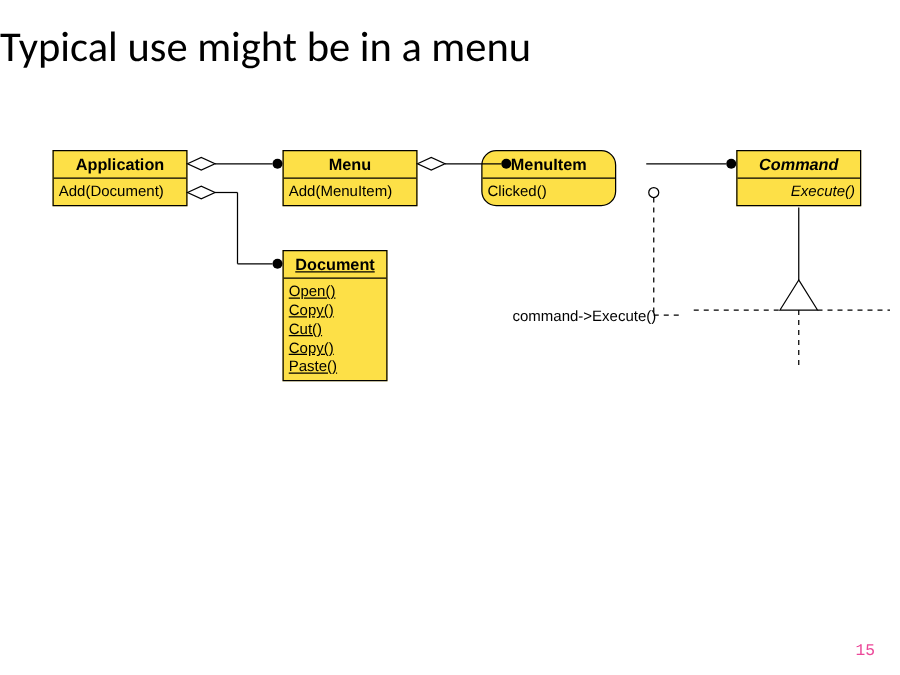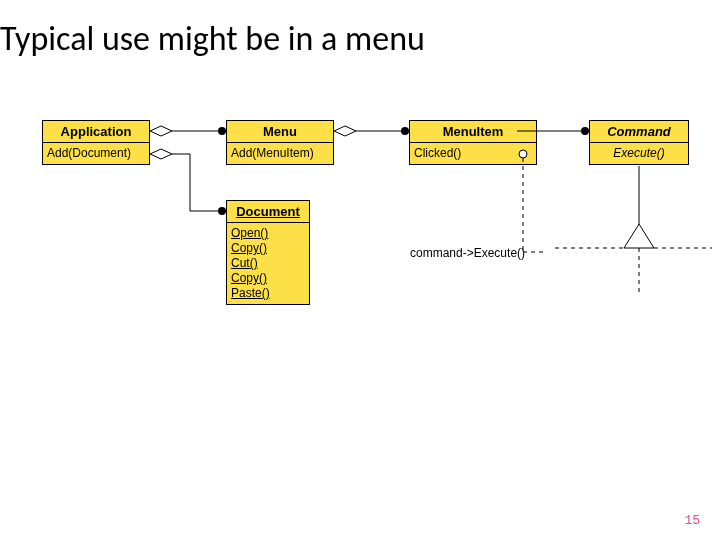--- a/index.html
+++ b/index.html
@@ -68,28 +68,28 @@
 <div class="box" style="left:42px; top:120px; width:108px;">
   <div class="head">Application</div>
   <div class="body">Add(Document)</div>
 </div>
 
 <div class="box" style="left:226px; top:120px; width:108px;">
   <div class="head">Menu</div>
   <div class="body">Add(MenuItem)</div>
 </div>
 
-<div class="box" style="left:409px; top:120px; width:128px;">
+<div class="box" style="left:385px; top:120px; width:108px;border-radius:12px;">
   <div class="head">MenuItem</div>
   <div class="body">Clicked()</div>
 </div>
 
 <div class="box" style="left:589px; top:120px; width:100px;">
   <div class="head italic">Command</div>
-  <div class="body italic" style="text-align:center;">Execute()</div>
+  <div class="body italic" style="text-align:right;">Execute()</div>
 </div>
 
 <div class="box" style="left:226px; top:200px; width:84px;text-decoration:underline;">
   <div class="head">Document</div>
   <div class="body">
     <div>Open()</div>
     <div>Copy()</div>
     <div>Cut()</div>
     <div>Copy()</div>
     <div>Paste()</div>

